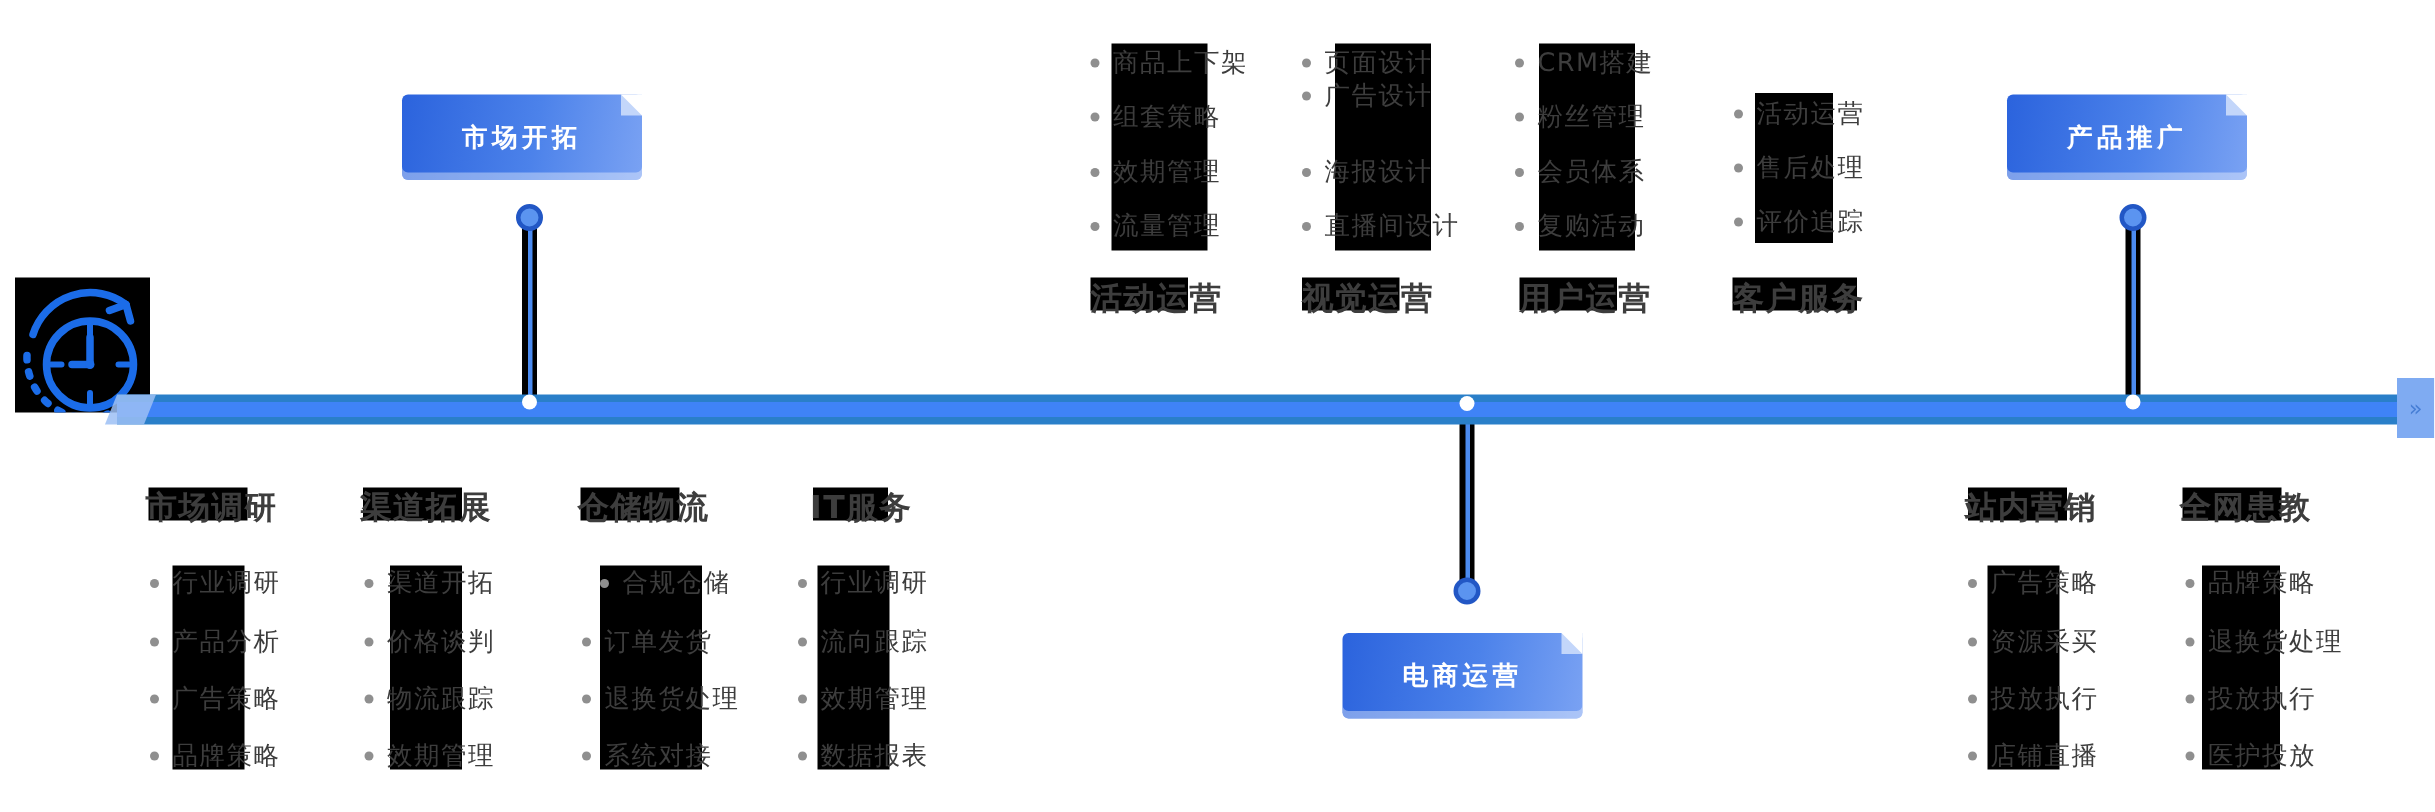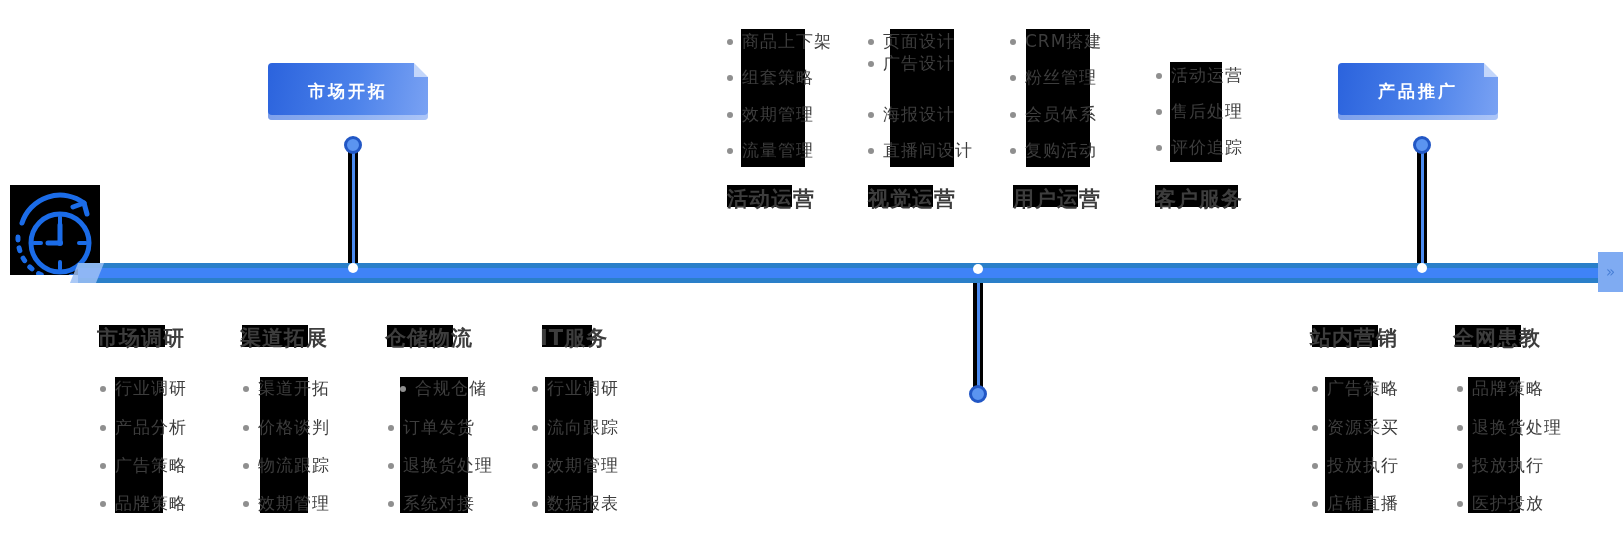--- a/index.html
+++ b/index.html
@@ -76,20 +76,24 @@
   <div class="whitedot" style="left:973px;top:264px"></div>
   <div class="casing" style="left:973px;top:272px;height:116px">
       <div class="line"></div>
     </div>
   <div class="node" style="left:969px;top:385px"></div>
 
   <div class="badge" style="left:268px;top:63px">
     <span>市场开拓</span>
     <i class="fold"></i>
   </div>
+  <div class="badge" style="left:895px;top:422px">
+    <span>电商运营</span>
+    <i class="fold"></i>
+  </div>
   <div class="badge" style="left:1338px;top:63px">
     <span>产品推广</span>
     <i class="fold"></i>
   </div>
 
   <div class="blk" style="left:741px;top:29px;width:64px;height:138px"></div>
   <div class="blk" style="left:727px;top:185px;width:65px;height:22px"></div>
   <div class="row" style="left:727px;top:30px">
       <i class="dot"></i>
       <span class="itm">商品上下架</span>

